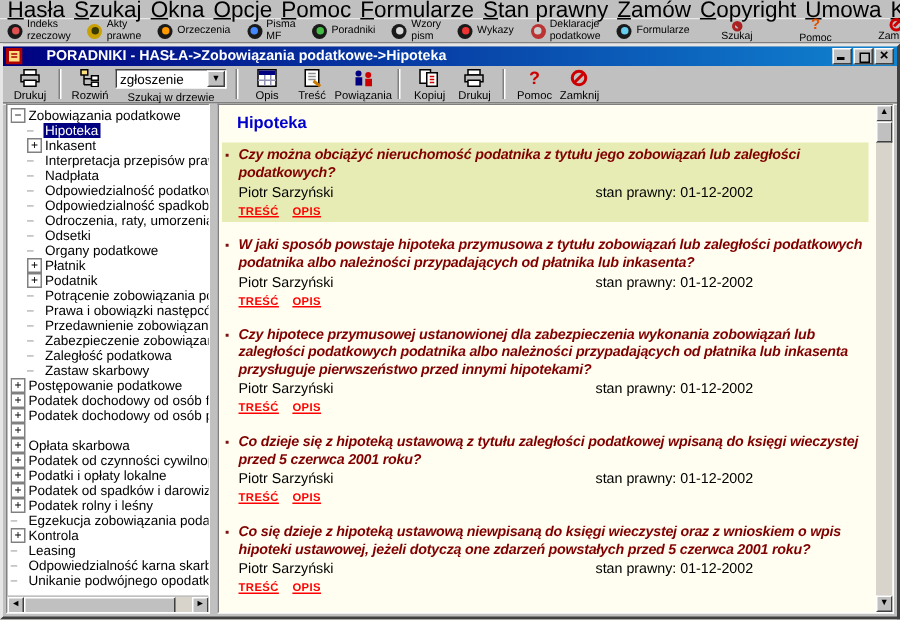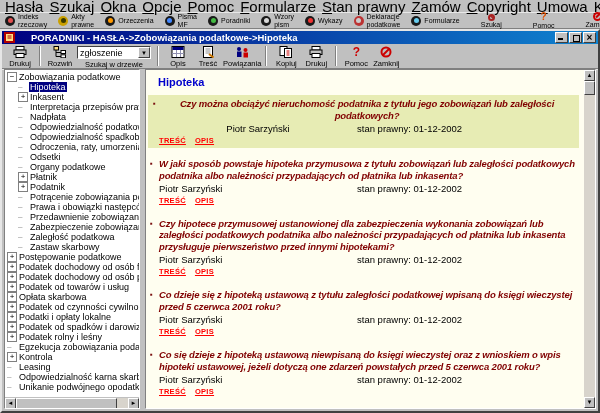--- a/index.html
+++ b/index.html
@@ -73,26 +73,26 @@
   .tree-label { font-size:9px; color:#000; padding:0 1px; }
   .tree-row[data-variant="selected"] .tree-label { background:#000080; color:#fff; }
   .tree-hscroll { position:absolute; left:0; right:0; bottom:0; height:11px; background:#d8d4cc; display:flex; border-top:1px solid #c0c0c0; }
   .scroll-btn { width:11px; height:11px; background:#c0c0c0; border-top:1px solid #fff; border-left:1px solid #fff; border-right:1px solid #404040; border-bottom:1px solid #404040; font-size:6px; line-height:9px; text-align:center; color:#000; flex:0 0 auto; }
   .hthumb { width:75%; height:11px; background:#c0c0c0; border-top:1px solid #fff; border-left:1px solid #fff; border-right:1px solid #404040; border-bottom:1px solid #404040; }
   .splitter { width:5px; background:#c0c0c0; cursor:col-resize; }
 
   .content { flex:1; background:#fffef0; border-top:1px solid #808080; border-left:1px solid #808080; border-right:1px solid #fff; border-bottom:1px solid #fff; position:relative; overflow:hidden; padding:4px 16px 4px 2px; }
   .content-title { color:#0000cc; font-weight:bold; font-size:11px; padding:2px 0 7px 10px; }
   .qa-item { display:flex; padding:3px 4px 3px 2px; margin:0 0 7px 0; }
-  .qa-item[data-variant="highlight"] { background:#e7ecb4;text-align:center; }
+  .qa-item[data-variant="highlight"] { background:#e7ecb4; }
   .qa-bullet { width:9px; flex:0 0 auto; color:#7a1010; font-size:8px; line-height:11px; }
   .qa-bullet::before { content:"▪"; }
   .qa-body { flex:1; min-width:0; }
   .qa-question { color:#800000; font-weight:bold; font-style:italic; font-size:9.5px; letter-spacing:-0.15px; line-height:1.25; }
-  .qa-meta { font-size:9.5px; color:#000; margin-top:1px; display:flex; }
+  .qa-meta { font-size:9.5px; color:#000; margin-top:1px; display:flex;gap:40px; }
   .qa-author { display:inline-block; width:198px; flex:0 0 auto; }
   .qa-links { margin-top:2px; display:flex; gap:9px; }
   .qa-link { color:#ff0000; font-weight:bold; font-size:7.5px; text-decoration:underline; letter-spacing:0.3px; cursor:pointer; }
   .vscroll { position:absolute; top:0; right:0; bottom:0; width:11px; background:#d8d4cc; display:flex; flex-direction:column; }
   .vthumb { height:14px; background:#c0c0c0; border-top:1px solid #fff; border-left:1px solid #fff; border-right:1px solid #404040; border-bottom:1px solid #404040; }
   .vspacer { flex:1; }
 </style>
 </head>
 <body>
 
@@ -417,21 +417,20 @@
               <span class="tree-label">Podatek dochodowy od osób fizycznych</span>
             </div>
 
             <div class="tree-row" data-level="0" data-variant="normal">
               <span class="tree-glyph" data-glyph="plus"></span>
               <span class="tree-label">Podatek dochodowy od osób prawnych</span>
             </div>
 
             <div class="tree-row" data-level="0" data-variant="normal">
               <span class="tree-glyph" data-glyph="plus"></span>
-              <span class="tree-label">Podatek od towarów i usług</span>
             </div>
 
             <div class="tree-row" data-level="0" data-variant="normal">
               <span class="tree-glyph" data-glyph="plus"></span>
               <span class="tree-label">Opłata skarbowa</span>
             </div>
 
             <div class="tree-row" data-level="0" data-variant="normal">
               <span class="tree-glyph" data-glyph="plus"></span>
               <span class="tree-label">Podatek od czynności cywilnoprawnych</span>

